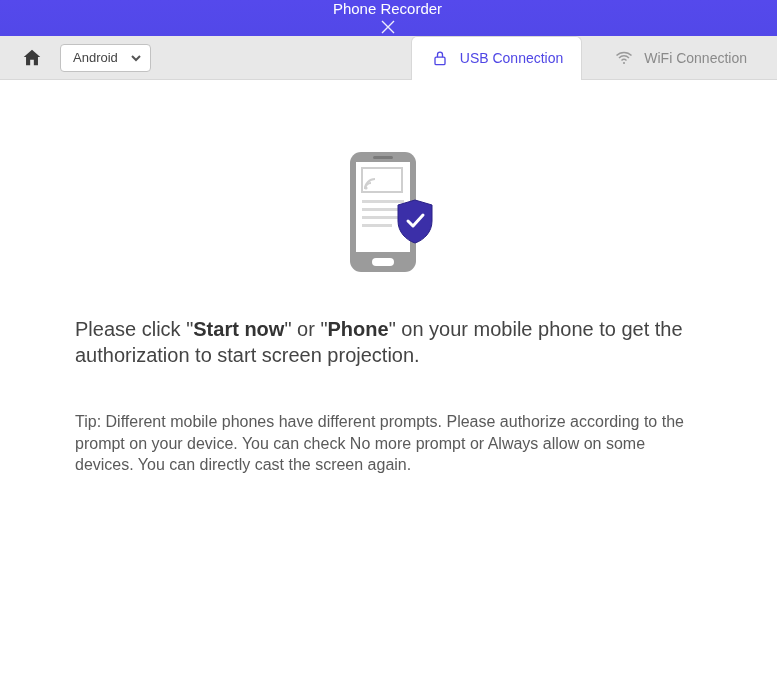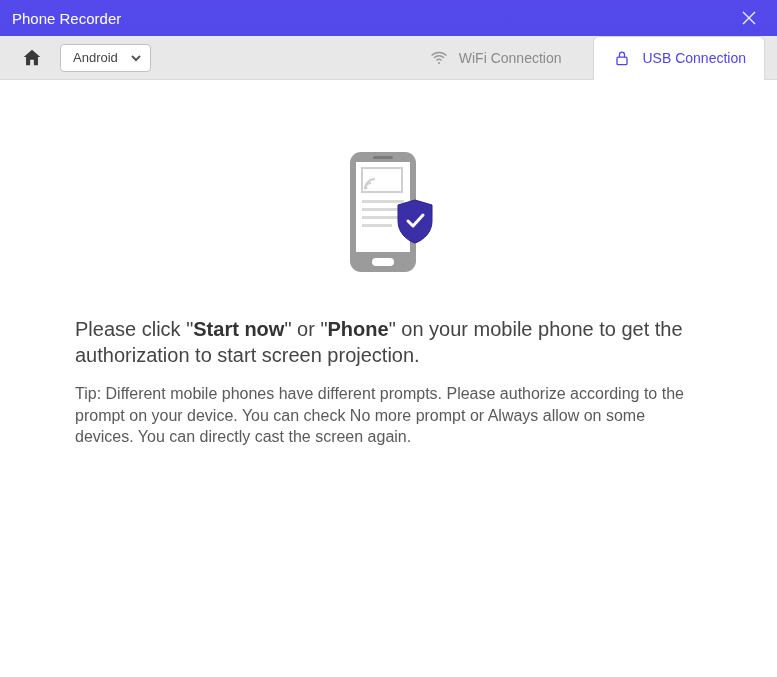--- a/index.html
+++ b/index.html
@@ -13,20 +13,21 @@
   }
   .titlebar {
     height: 36px;
     background: #4f46e5;
     background: linear-gradient(#5549ec,#5248e8);
     display: flex;
     align-items: center;
     justify-content: space-between;
     padding: 0 14px 0 12px;
     color: #fff;
+    flex-direction: column;
   }
   .titlebar-title {
     font-size: 15px;
     font-weight: 400;
   }
   .close-btn {
     width: 28px;
     height: 28px;
     display: flex;
     align-items: center;
@@ -101,21 +102,21 @@
     font-size: 20px;
     line-height: 1.3;
     color: #444;
     margin-bottom: 2px;
   }
   .msg b { font-weight: 700; color: #333; margin-top: 45px; }
   .tip {
     font-size: 16px;
     line-height: 1.35;
     color: #5a5a5a;
-    margin-top: 15px;
+    margin-top: 43px;
   }
 </style>
 </head>
 <body>
 
 <div class="titlebar">
   <div class="titlebar-title">Phone Recorder</div>
   <div class="close-btn">
     <svg viewBox="0 0 16 16">
         <path d="M2 2 L14 14 M14 2 L2 14"></path>
@@ -129,39 +130,39 @@
         <path d="M12 3 L3 11 L5.5 11 L5.5 20 L10 20 L10 14 L14 14 L14 20 L18.5 20 L18.5 11 L21 11 Z"></path>
       </svg>
   </div>
   <div class="platform-dropdown">
     <span>Android</span>
     <svg viewBox="0 0 12 12">
         <path d="M2 4 L6 8 L10 4"></path>
       </svg>
   </div>
   <div class="toolbar-spacer"></div>
+  <div class="conn-tab active">
+    <span class="icon">
+      <svg viewBox="0 0 24 24" stroke-width="1.6">
+          <rect x="6" y="11" width="12" height="9" rx="1.5"></rect>
+          <path d="M9 11 V8 a3 3 0 0 1 6 0 V11"></path>
+        </svg>
+    </span>
+    <span>USB Connection</span>
+  </div>
   <div class="conn-tab inactive">
     <span class="icon">
       <svg viewBox="0 0 24 24" stroke-width="1.8">
           <path d="M3 9 C8 4 16 4 21 9"></path>
           <path d="M6 12 C9.5 8.5 14.5 8.5 18 12"></path>
           <path d="M9 15 C10.8 13.3 13.2 13.3 15 15"></path>
           <circle cx="12" cy="18" r="1.3" fill="#9a9a9a" stroke="none"></circle>
         </svg>
     </span>
     <span>WiFi Connection</span>
-  </div>
-  <div class="conn-tab active">
-    <span class="icon">
-      <svg viewBox="0 0 24 24" stroke-width="1.6">
-          <rect x="6" y="11" width="12" height="9" rx="1.5"></rect>
-          <path d="M9 11 V8 a3 3 0 0 1 6 0 V11"></path>
-        </svg>
-    </span>
-    <span>USB Connection</span>
   </div>
 </div>
 
 <div class="content">
   <div class="illustration">
     <svg width="90" height="126" viewBox="0 0 90 126">
 
       <rect x="6" y="2" width="66" height="120" rx="11" fill="#9b9b9b"></rect>
       <rect x="12" y="12" width="54" height="90" fill="#fff"></rect>
 

